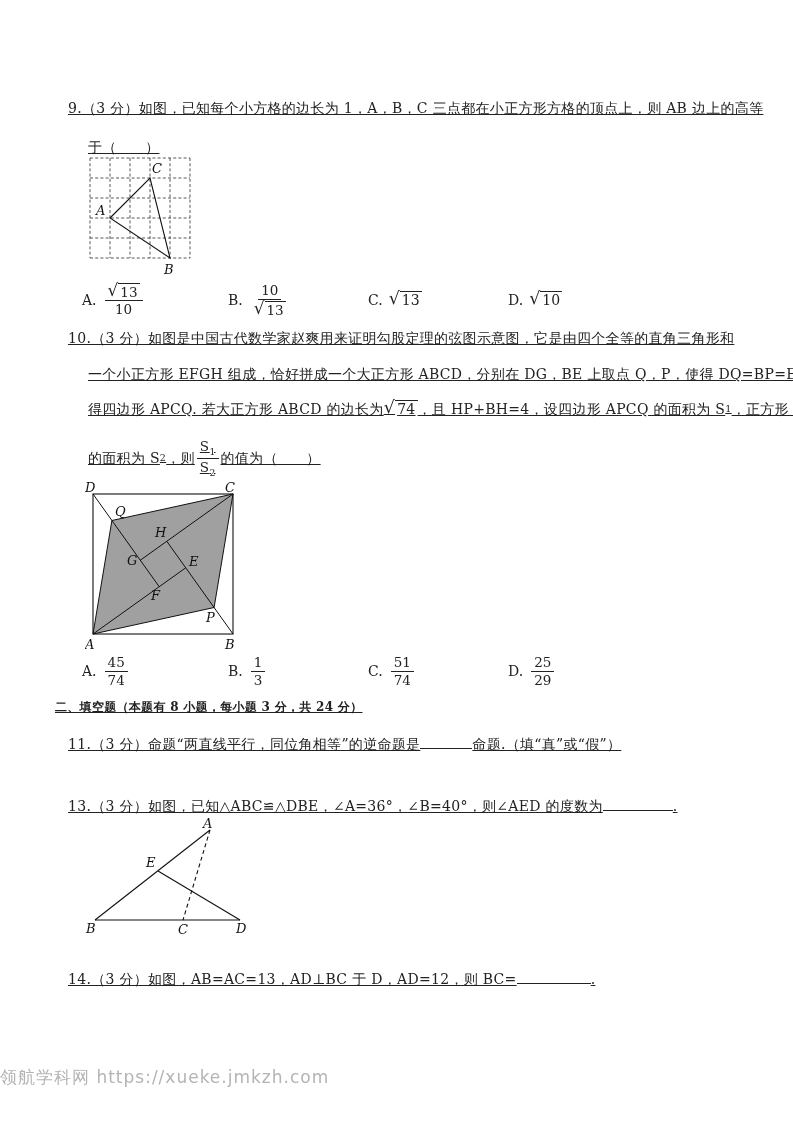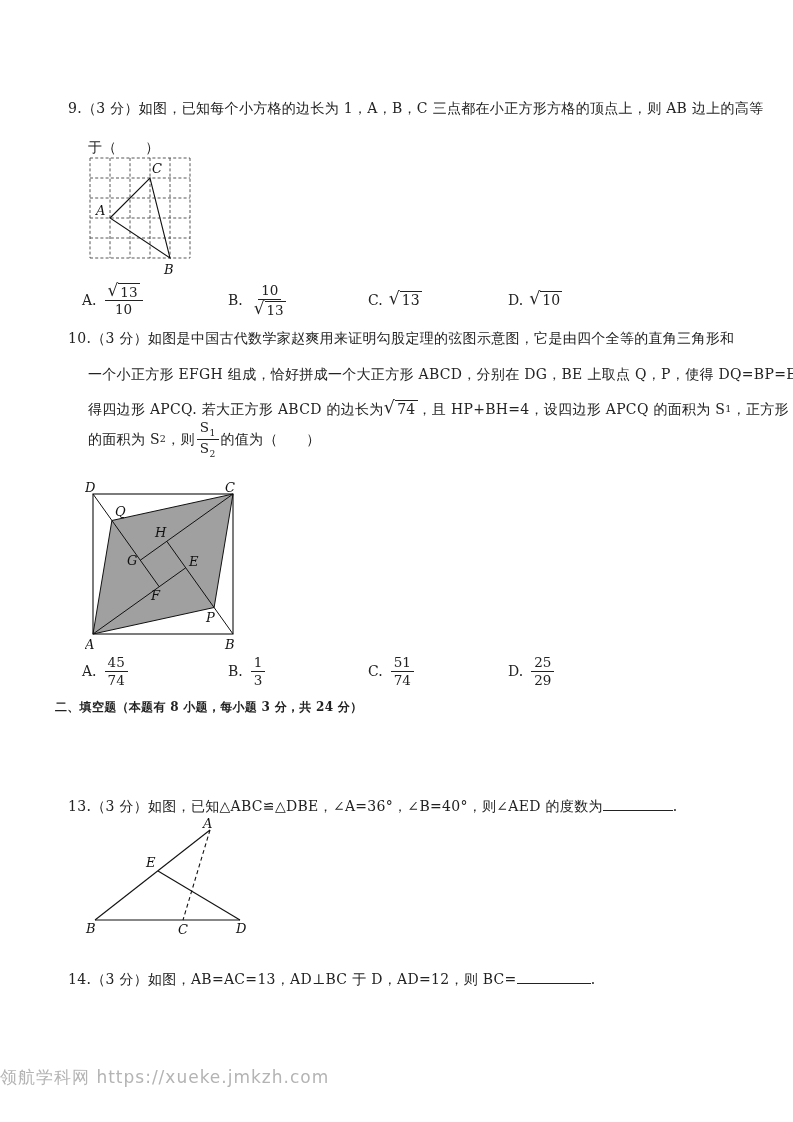--- a/index.html
+++ b/index.html
@@ -11,20 +11,21 @@
     font-family:"DejaVu Serif","Liberation Serif",serif;
     color:#222;
     overflow:hidden;
   }
   .tline{
     position:absolute;
     font-size:14px;
     letter-spacing:0.3px;
     white-space:nowrap;
     line-height:1.2;
+    text-decoration:underline;
   }
   .bold-head{font-weight:bold;font-size:12px;}
   
   .frac{
     display:inline-flex;flex-direction:column;align-items:center;
     vertical-align:middle;font-size:13.5px;line-height:1.25;
     margin:0 2px;
   }
   .frac .num{border-bottom:1px solid #222;padding:0 3px;}
   .frac .den{padding:0 3px;}
@@ -134,21 +135,21 @@
   <div class="tline inline-mid" style="left:88px;top:397px;height:24px;">
     <span>得四边形 APCQ. 若大正方形 ABCD 的边长为</span>
       <span class="sqrt">
         <span class="rs">√</span>
         <span class="rad">74</span>
       </span>
       <span>，且 HP+BH=4，设四边形 APCQ 的面积为 S</span>
       <sub>1</sub>
       <span>，正方形 ABCD</span>
   </div>
-  <div class="tline inline-mid" style="left:88px;top:418px;height:42px;">
+  <div class="tline inline-mid" style="left:88px;top:437px;height:42px;">
     <span>的面积为 S</span>
       <sub>2</sub>
       <span>，则</span>
       <span class="frac">
         <span class="num"><span>S</span><sub>1</sub></span>
         <span class="den"><span>S</span><sub>2</sub></span>
       </span>
       <span>的值为（　　）</span>
   </div>
 
@@ -199,20 +200,23 @@
       <span class="opt-label">D.</span>
       <span class="frac">
           <span class="num">25</span>
           <span class="den">29</span>
         </span>
     </div>
   </div>
 
   <div class="tline bold-head" style="left:55px;top:700px;">二、填空题（本题有 8 小题，每小题 3 分，共 24 分）</div>
 
+  <div class="tline" style="left:68px;top:733px;">
+    <span>11.（3 分）命题“两直线平行，同位角相等”的逆命题是</span><span class="blank w52"></span><span>命题.（填“真”或“假”）</span>
+  </div>
 
 
   <div class="tline" style="left:68px;top:795px;">
     <span>13.（3 分）如图，已知△ABC≌△DBE，∠A=36°，∠B=40°，则∠AED 的度数为</span><span class="blank w70"></span><span>.</span>
   </div>
 
   <svg class="figure" style="left:85px;top:818px;" width="180" height="122" viewBox="0 0 180 122">
     <g stroke="#111" stroke-width="1.1" fill="none">
       <line x1="10" y1="102" x2="125" y2="12"></line>
       <line x1="10" y1="102" x2="155" y2="102"></line>

